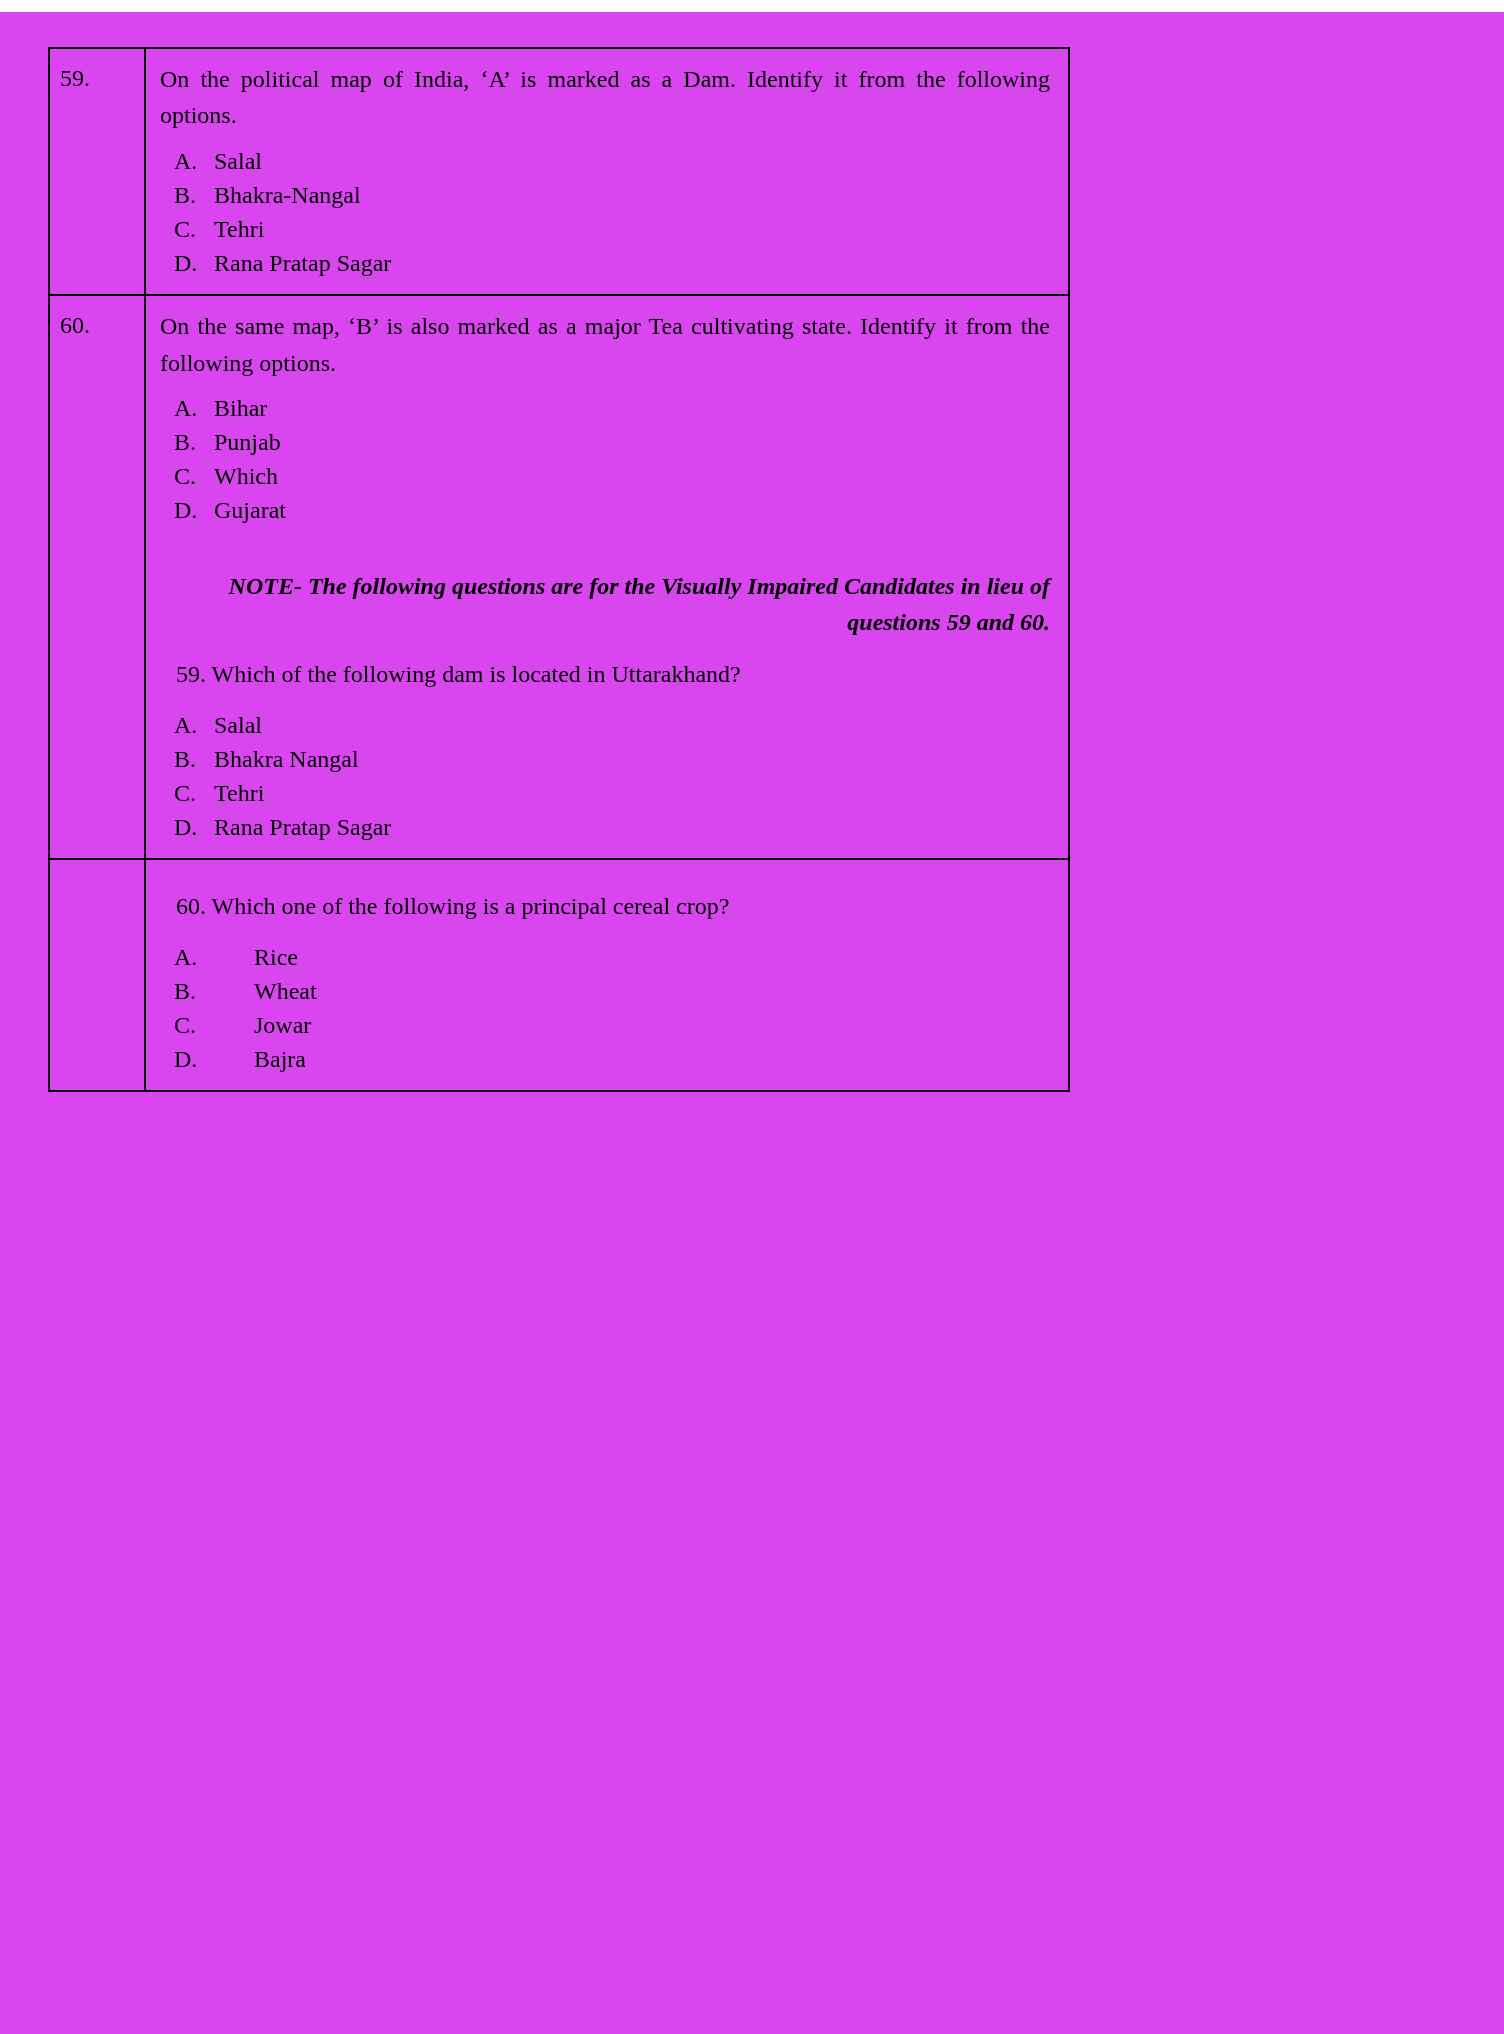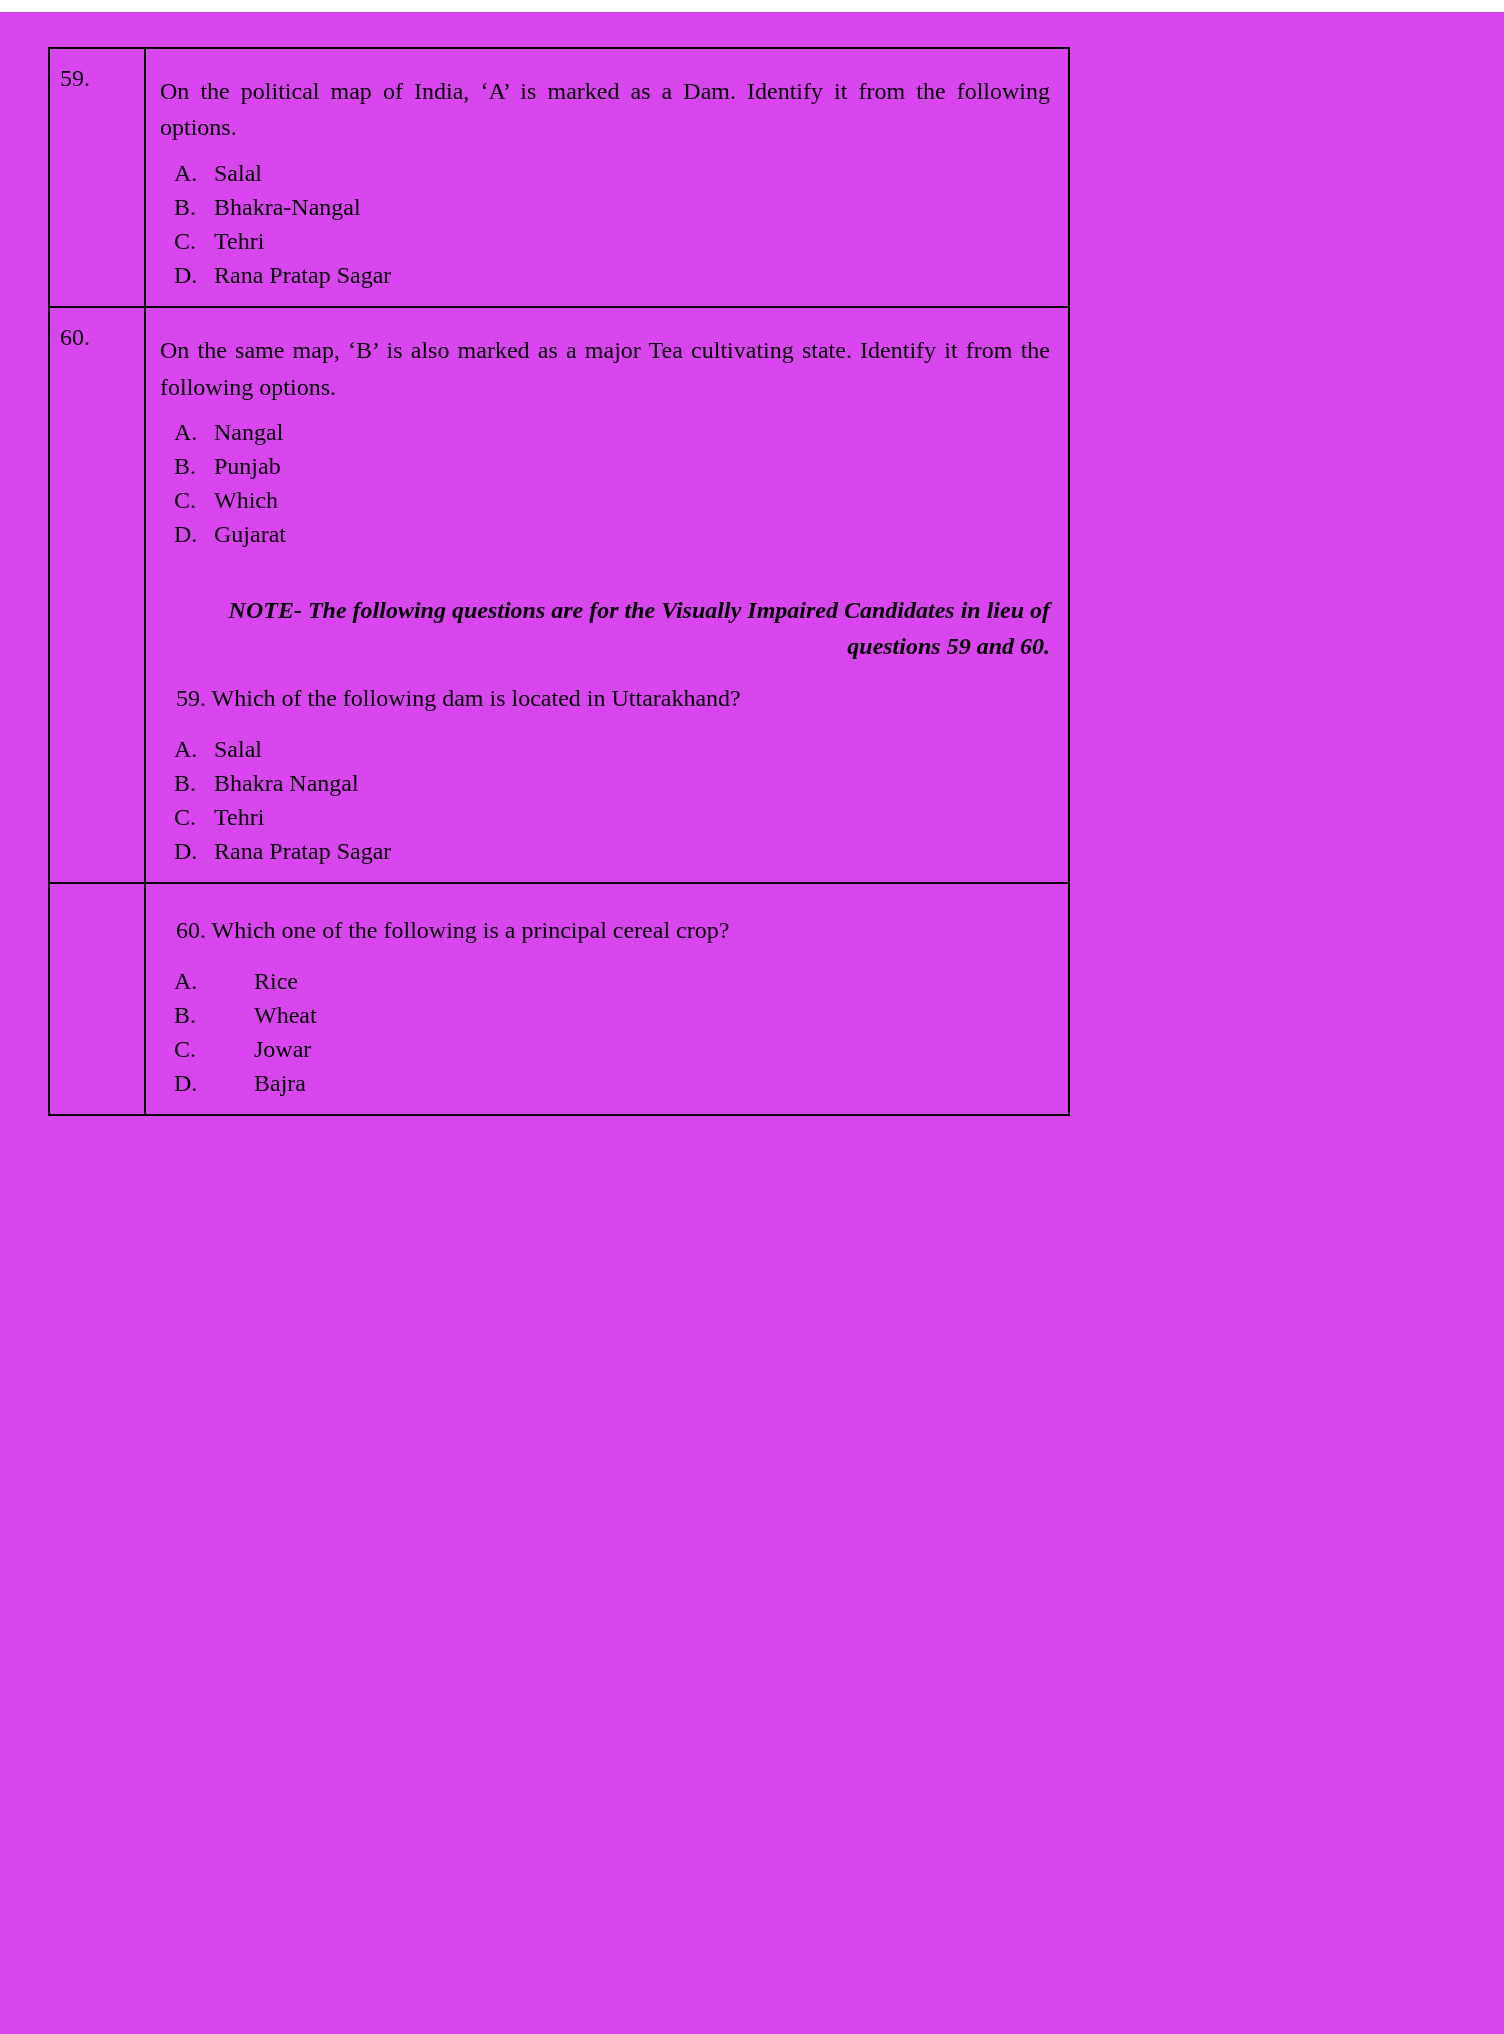--- a/index.html
+++ b/index.html
@@ -49,21 +49,21 @@
 
   td.bodycell {
     padding: 12px 18px 14px 14px;
   }
 
   .stem {
     font-size: 24px;
     line-height: 1.52;
     text-align: justify;
     text-justify: inter-word;
-    margin: 12px 0 2px 0;
+    margin: 0 0 2px 0;
   }
 
   .note {
     font-size: 24px;
     line-height: 1.5;
     font-weight: bold;
     font-style: italic;
     margin: 40px 0 16px 0;
     text-align: right;
   }
@@ -141,21 +141,21 @@
 
       <tr>
         <td class="numcell">
           <span>60.</span>
         </td>
         <td class="bodycell">
           <p class="stem">On the same map, ‘B’ is also marked as a major Tea cultivating state. Identify it from the following options.</p>
           <ul class="options">
             <li class="opt">
               <span class="lbl">A.</span>
-              <span class="txt">Nangal</span>
+              <span class="txt">Bihar</span>
             </li>
             <li class="opt">
               <span class="lbl">B.</span>
               <span class="txt">Punjab</span>
             </li>
             <li class="opt">
               <span class="lbl">C.</span>
               <span class="txt">Which</span>
             </li>
             <li class="opt">

